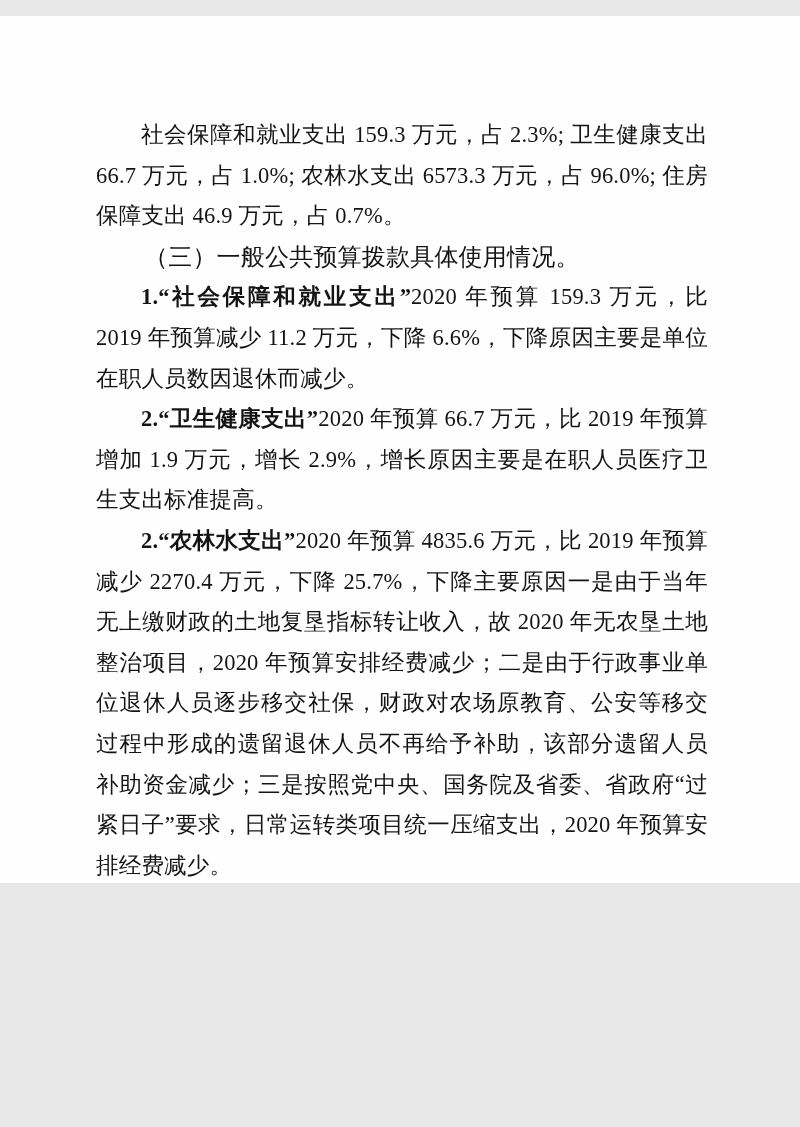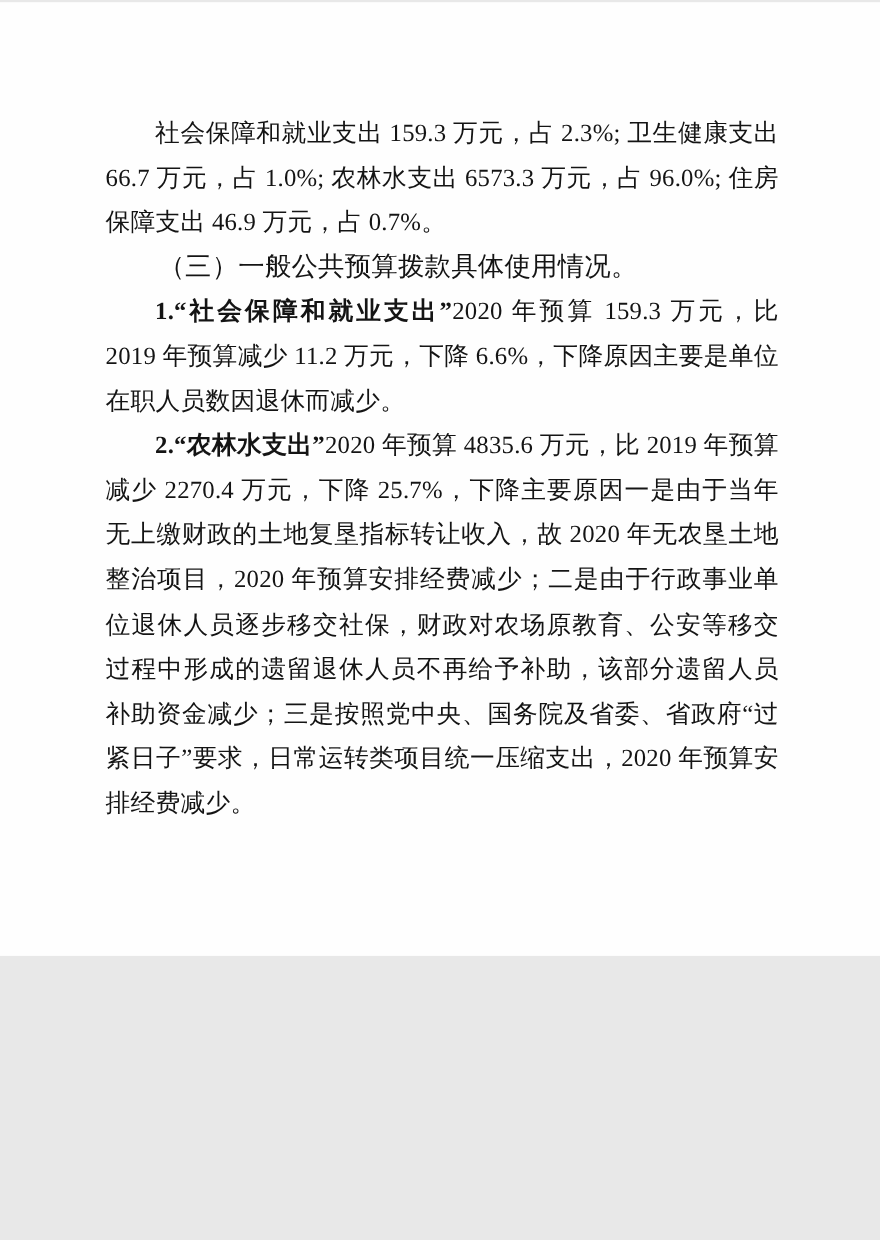--- a/index.html
+++ b/index.html
@@ -4,21 +4,21 @@
 <style>
   html, body {
     margin: 0;
     padding: 0;
     background: #e8e8e8;
   }
   .sheet {
     position: relative;
     width: 800px;
     height: 867px;
-    margin: 2px auto;
+    margin: 16px auto;
     background: #fefefe;
     overflow: hidden;
     font-family: "Liberation Serif", "DejaVu Serif", serif;
     color: #141414;
   }
   .text-block {
     position: absolute;
     left: 96px;
     top: 99px;
     width: 612px;
@@ -68,20 +68,21 @@
 <div class="sheet">
 
   <main class="text-block">
 
     <p class="para">社会保障和就业支出 159.3 万元，占 2.3%; 卫生健康支出 66.7 万元，占 1.0%; 农林水支出 6573.3 万元，占 96.0%; 住房保障支出 46.9 万元，占 0.7%。</p>
 
     <h3 class="heading">（三）一般公共预算拨款具体使用情况。</h3>
 
     <p class="para"><strong class="lead">1.“社会保障和就业支出”</strong><span>2020 年预算 159.3 万元，比 2019 年预算减少 11.2 万元，下降 6.6%，下降原因主要是单位在职人员数因退休而减少。</span></p>
 
+    <p class="para"><strong class="lead">2.“卫生健康支出”</strong><span>2020 年预算 66.7 万元，比 2019 年预算增加 1.9 万元，增长 2.9%，增长原因主要是在职人员医疗卫生支出标准提高。</span></p>
 
     <p class="para"><strong class="lead">2.“农林水支出”</strong><span>2020 年预算 4835.6 万元，比 2019 年预算减少 2270.4 万元，下降 25.7%，下降主要原因一是由于当年无上缴财政的土地复垦指标转让收入，故 2020 年无农垦土地整治项目，2020 年预算安排经费减少；二是由于行政事业单位退休人员逐步移交社保，财政对农场原教育、公安等移交过程中形成的遗留退休人员不再给予补助，该部分遗留人员补助资金减少；三是按照党中央、国务院及省委、省政府“过紧日子”要求，日常运转类项目统一压缩支出，2020 年预算安排经费减少。</span></p>
 
 
   </main>
 
   <footer class="page-footer">
     <span class="page-number">23</span>
   </footer>
 

